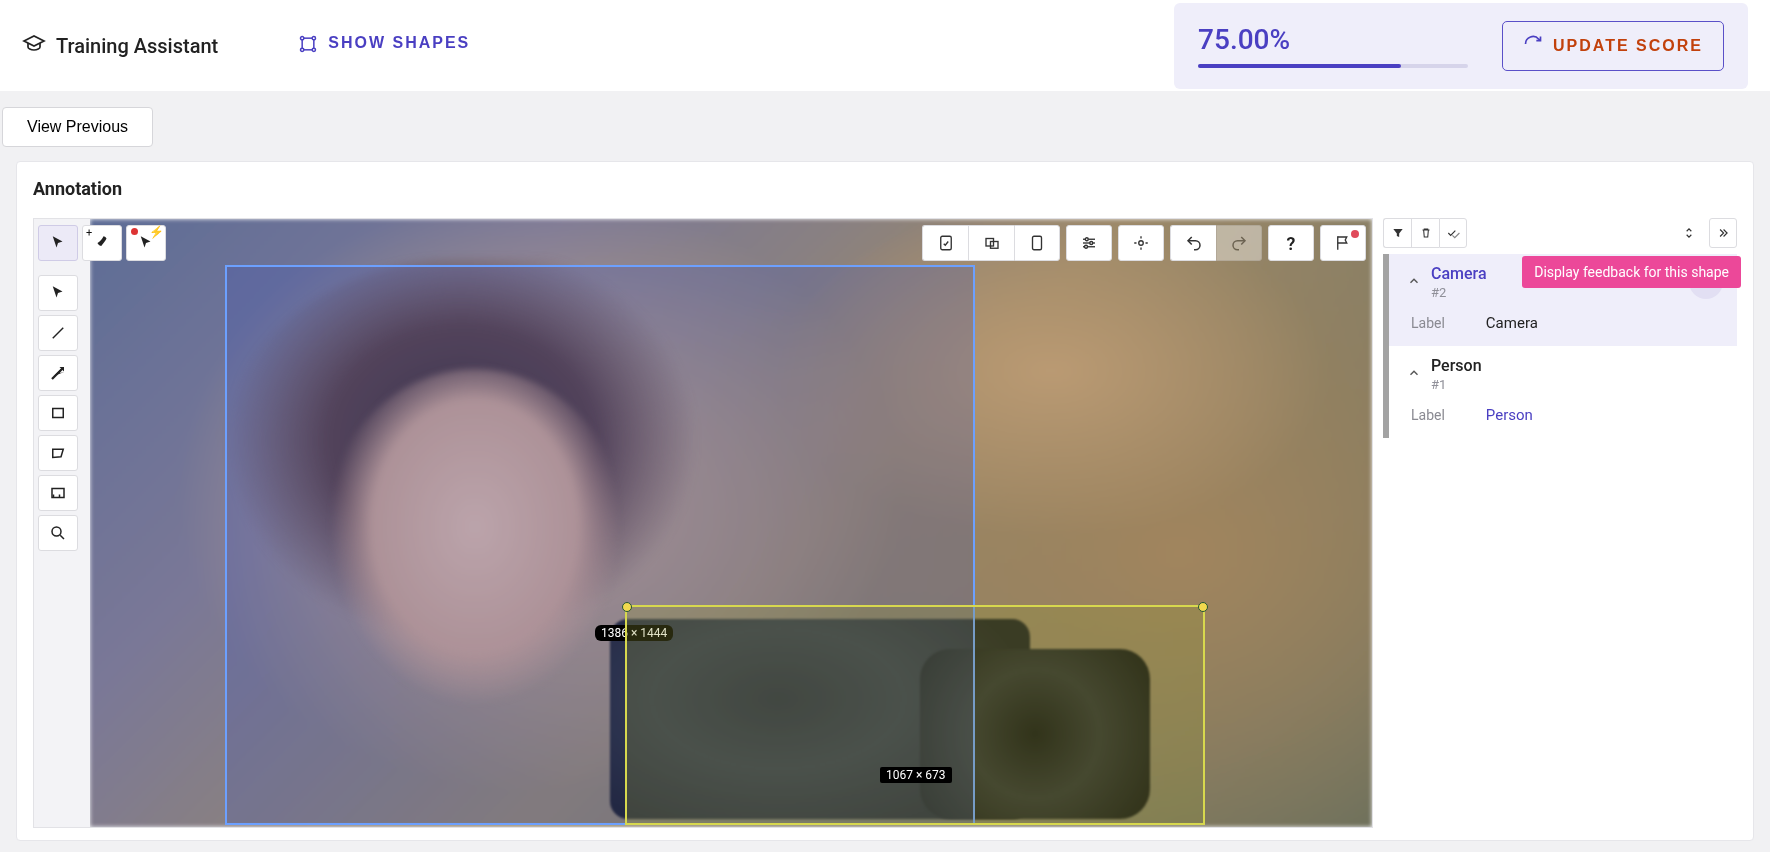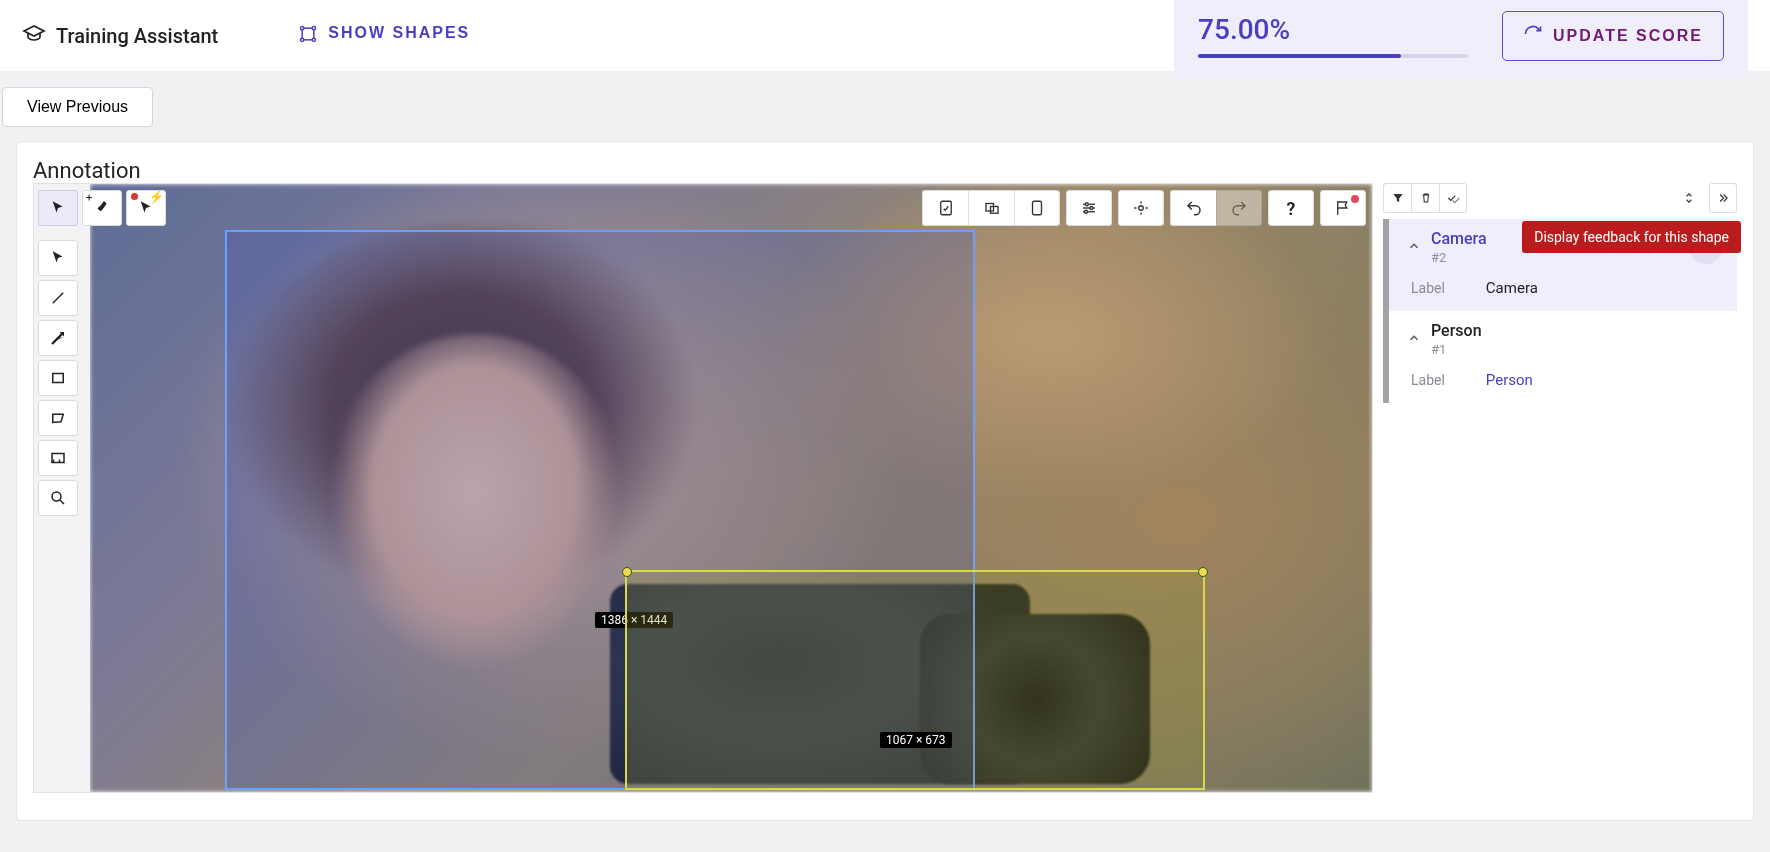--- a/index.html
+++ b/index.html
@@ -1,31 +1,31 @@
 <!DOCTYPE html>
 <html><head>
 <meta charset="utf-8">
 <style>
   * { box-sizing: border-box; margin: 0; padding: 0; }
   html, body { width: 1770px; height: 852px; font-family: -apple-system, BlinkMacSystemFont, "Segoe UI", Roboto, Arial, sans-serif; background: #f1f1f3; color: #222; }
-  .topbar { display: flex; align-items: center; background: #fff; height: 71px; padding: 12px 22px; position: relative; }
+  .topbar { display: flex; align-items: center; background: #fff; height: 91px; padding: 12px 22px; position: relative; }
   .brand { display: flex; align-items: center; gap: 10px; }
   .brand-title { font-size: 20px; font-weight: 500; }
   .show-shapes-btn { margin-left: 80px; display: flex; align-items: flex-start; gap: 10px; color: #4a3fc2; background: transparent; border: none; font-size: 16px; font-weight: 600; letter-spacing: 2px; cursor: pointer; }
   .score-panel { margin-left: auto; display: flex; align-items: center; gap: 34px; background: #efeefa; border-radius: 6px; padding: 18px 24px; }
   .score-block { display: flex; flex-direction: column; gap: 8px; min-width: 270px; }
   .score-value { color: #4a3fc2; font-size: 28px; font-weight: 500; }
   .score-bar-bg { width: 270px; height: 4px; border-radius: 2px; background: #d6d4ea; position: relative; }
   .score-bar-fill { height: 100%; background: #4a3fc2; border-radius: 2px; }
-  .update-score-btn { border: 1.5px solid #5a50c8; color: #701a75; background: transparent; font-size: 16px; letter-spacing: 2px; font-weight: 600; border-radius: 5px; padding: 12px 20px; display: flex; align-items: center; gap: 10px; cursor: pointer; }
+  .update-score-btn { border: 1.5px solid #5a50c8; color: #c2410c; background: transparent; font-size: 16px; letter-spacing: 2px; font-weight: 600; border-radius: 5px; padding: 12px 20px; display: flex; align-items: center; gap: 10px; cursor: pointer; }
   .viewprev-row { padding: 16px 0 0 2px; }
   .view-previous-btn { background: #fff; border: 1px solid #d6d6da; border-radius: 4px; padding: 10px 24px; font-size: 16px; cursor: pointer; }
 
   .panel { background: #fff; margin: 14px 16px 0 16px; border: 1px solid #e6e6ea; border-radius: 4px; padding: 16px 16px 0 16px; height: 680px; }
-  .panel-title { font-size: 22px; font-weight: 400; margin-bottom: 0; }
+  .panel-title { font-size: 18px; font-weight: 700; margin-bottom: 19px; }
   .editor-row { display: flex; gap: 0; height: 610px; }
   .canvas-wrap { position: relative; flex: 0 0 1340px; background: #f3f3f6; border: 1px solid #e2e2e6; overflow: hidden; }
   .sidepanel { flex: 1; margin-left: 10px; position: relative; }
 
   
   .tool-group-top { position: absolute; left: 4px; top: 6px; display: flex; gap: 4px; z-index: 5; }
   .tool-btn { width: 40px; height: 36px; background: #fff; border: 1px solid #dcdce0; border-radius: 3px; display: flex; align-items: center; justify-content: center; cursor: pointer; position: relative; }
   .tool-btn.active { background: #eceaf7; border-color: #cfcbe6; }
   .tool-btn svg { width: 18px; height: 18px; }
   .corner-dot { position: absolute; width: 7px; height: 7px; border-radius: 50%; top: 2px; left: 4px; }
@@ -76,21 +76,21 @@
 
   
   .side-toolbar { display: flex; align-items: center; gap: 6px; padding: 0 0 6px 0; position: relative; }
   .side-toolbar .spacer { flex: 1; }
   .mini-btn { height: 30px; min-width: 28px; padding: 0 6px; background: #fff; border: 1px solid #dcdce0; border-radius: 3px; display: flex; align-items: center; justify-content: center; cursor: pointer; }
   .mini-btn svg { width: 14px; height: 14px; }
   .btn-strip { display: flex; }
   .btn-strip .mini-btn { border-radius: 0; border-right: none; }
   .btn-strip .mini-btn:first-child { border-top-left-radius: 3px; border-bottom-left-radius: 3px; }
   .btn-strip .mini-btn:last-child { border-right: 1px solid #dcdce0; border-top-right-radius: 3px; border-bottom-right-radius: 3px; }
-  .tooltip { position: absolute; right: -4px; top: 38px; background: #b91c1c; color: #fff; font-size: 14px; padding: 8px 12px; border-radius: 3px; z-index: 50; white-space: nowrap; }
+  .tooltip { position: absolute; right: -4px; top: 38px; background: #ec4899; color: #fff; font-size: 14px; padding: 8px 12px; border-radius: 3px; z-index: 50; white-space: nowrap; }
 
   .shape-card { border-left: 6px solid #a3a3a3; background: #efeefa; padding: 10px 14px 14px 18px; margin-bottom: 0; position: relative; }
   .shape-card.person { background: #fff; }
   .shape-head { display: flex; align-items: center; gap: 10px; }
   .chev { cursor: pointer; }
   .shape-name { color: #4a3fc2; font-size: 16px; font-weight: 500; }
   .shape-card.person .shape-name { color: #222; }
   .shape-idx { color: #8f8f98; font-size: 13px; margin-top: 2px; }
   .shape-actions { margin-left: auto; display: flex; align-items: center; gap: 10px; }
   .icon-sm { width: 18px; height: 18px; cursor: pointer; }
@@ -290,21 +290,21 @@
       </div>
 
       <div class="img-area">
         <div class="photo-bg"></div>
         <div class="hair"></div>
         <div class="face"></div>
         <div class="camera-body"></div>
         <div class="lens"></div>
 
         <div class="ann-box" style="left:135px; top:46px; width:750px; height:560px;"></div>
-        <div class="dim-label" style="left:505px; top:428px;">1386 × 1444</div>
+        <div class="dim-label" style="left:505px; top:406px;border-radius:6px;">1386 × 1444</div>
 
         <div class="ann-box green" style="left:535px; top:386px; width:580px; height:220px;">
           <div class="handle" style="left:-5px; top:-5px;"></div>
           <div class="handle" style="right:-5px; top:-5px;"></div>
         </div>
         <div class="dim-label" style="left:790px; top:548px;">1067 × 673</div>
       </div>
     </div>
 
     <div class="sidepanel">

